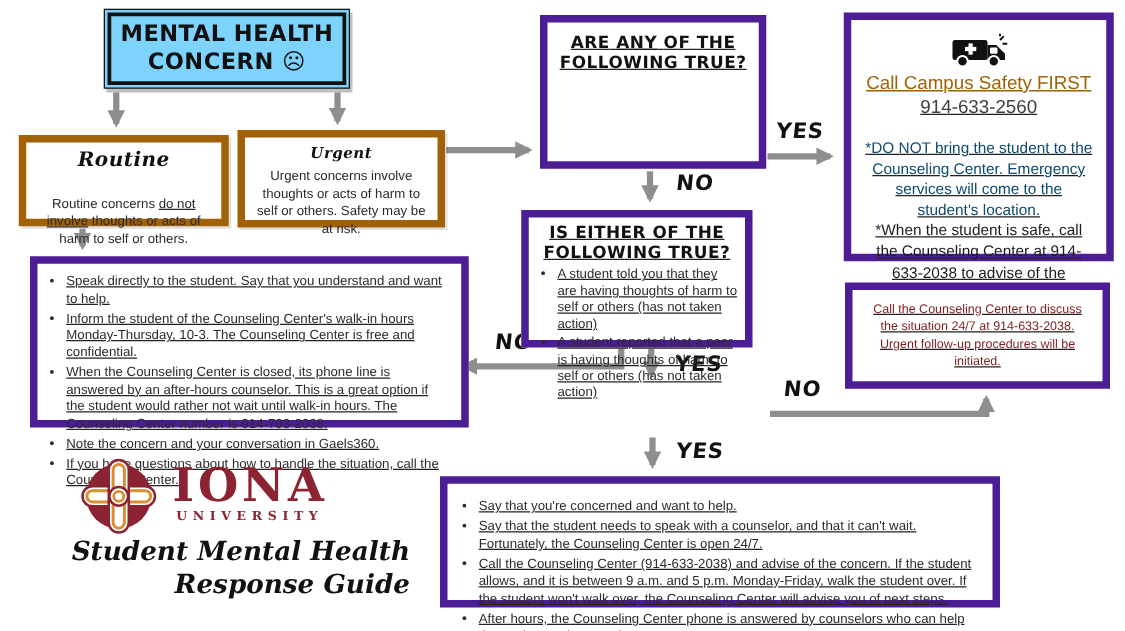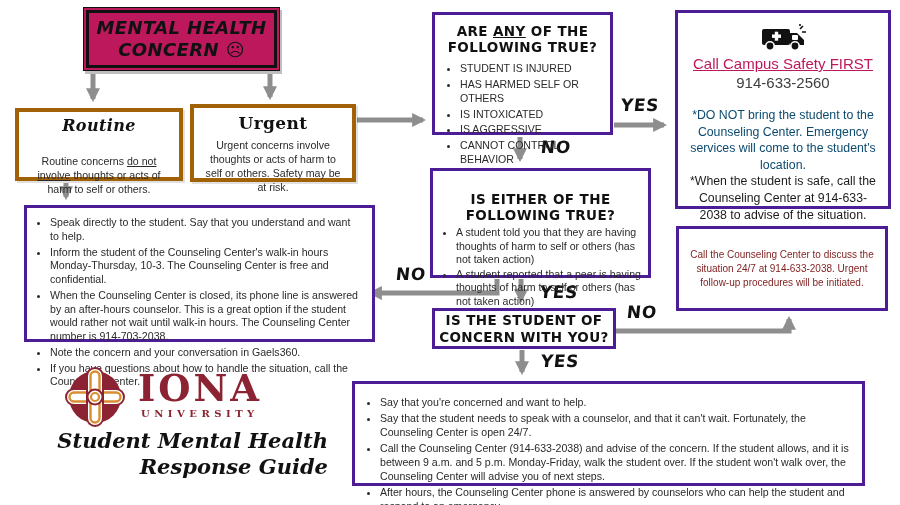--- a/index.html
+++ b/index.html
@@ -1,32 +1,32 @@
 <!DOCTYPE html>
 <html><head>
 <meta charset="utf-8">
 <style>
   html,body{margin:0;padding:0;background:#fff;}
   #canvas{position:relative;width:900px;height:505px;background:#fff;overflow:hidden;
           font-family:"Liberation Sans",sans-serif;color:#222;}
   .abs{position:absolute;box-sizing:border-box;}
-  .box{background:#fff;border:4px solid #a16207;box-shadow:2px 2px 0 rgba(0,0,0,0.12);}
-  .plainbox{background:#fff;border:3px solid #4c1d95;}
+  .box{background:#fff;border:6px solid #a16207;box-shadow:2px 2px 0 rgba(0,0,0,0.12);}
+  .plainbox{background:#fff;border:6px solid #4c1d95;text-decoration:underline;}
   .hand{font-family:"DejaVu Sans",sans-serif;font-weight:700;letter-spacing:.6px;color:#111;}
   .skew{display:inline-block;transform:skewX(-6deg);}
   .hand-title{font-family:"DejaVu Sans",sans-serif;font-weight:700;letter-spacing:.4px;
               text-align:center;color:#111;line-height:1.2;}
   .u{text-decoration:underline;}
   .body-txt{font-size:10.6px;line-height:1.3;color:#2a2a2a;}
   ul.blist{margin:0;padding-left:17px;list-style:disc;}
   ul.blist li{margin:0 0 2px 0;}
   .flow-label{font-size:17px;position:absolute;}
   .centered{text-align:center;}
   
-  #top-box{border:1.5px solid #111;padding:2px;background:#be185d;box-shadow:2px 3px 0 rgba(0,0,0,0.25);font-style:italic;}
+  #top-box{border:1.5px solid #111;padding:2px;background:#7dd3fc;box-shadow:2px 3px 0 rgba(0,0,0,0.25);}
   #top-box-inner{border:3px solid #111;width:100%;height:100%;box-sizing:border-box;
                  display:flex;flex-direction:column;justify-content:center;align-items:center;}
   .logo-word{font-family:"DejaVu Serif",serif;font-weight:700;}
   .script{font-family:"DejaVu Serif",serif;font-style:italic;font-weight:700;color:#111;text-align:right;}
   svg{display:block;}
 </style>
 </head>
 <body>
 
 <div id="canvas">
@@ -71,87 +71,77 @@
   <div class="abs box" style="left:15px;top:108px;width:168px;height:73px;padding:4px 8px;">
     <div class="hand-title" style="font-size:16px;font-family:'DejaVu Serif',serif;font-style:italic;">Routine</div>
     <div class="body-txt centered" style="margin-top:20px;">
       <span>Routine concerns</span>
       <span class="u">do not involve</span>
       <span>thoughts or acts of harm to self or others.</span>
     </div>
   </div>
 
   <div class="abs box" style="left:190px;top:104px;width:166px;height:78px;padding:5px 8px;">
-    <div class="hand-title" style="font-size:17px;font-family:'DejaVu Serif',serif;">Urgent</div>
+    <div class="hand-title" style="font-size:12px;font-family:'DejaVu Serif',serif;font-style:italic;">Urgent</div>
     <div class="body-txt centered" style="margin-top:6px;">Urgent concerns involve thoughts or acts of harm to self or others. Safety may be at risk.</div>
   </div>
 
   <div class="abs plainbox" style="left:24px;top:205px;width:351px;height:137px;padding:8px 10px 6px 6px;">
     <ul class="blist body-txt">
         <li>Speak directly to the student. Say that you understand and want to help.</li>
         <li>Inform the student of the Counseling Center's walk-in hours Monday-Thursday, 10-3. The Counseling Center is free and confidential.</li>
         <li>When the Counseling Center is closed, its phone line is answered by an after-hours counselor. This is a great option if the student would rather not wait until walk-in hours. The Counseling Center number is 914-703-2038.</li>
         <li>Note the concern and your conversation in Gaels360.</li>
         <li>If you have questions about how to handle the situation, call the Counseling Center.</li>
       </ul>
   </div>
 
   <div class="abs plainbox" style="left:432px;top:12px;width:181px;height:123px;padding:8px 8px 4px 8px;">
     <div class="hand-title" style="font-size:13.5px;">
       <span>ARE</span>
       <span class="u">ANY</span>
       <span>OF THE FOLLOWING TRUE?</span>
     </div>
-    <ul class="blist body-txt" style="margin-top:7px;">
-        <li>STUDENT IS INJURED</li>
-        <li>HAS HARMED SELF OR OTHERS</li>
-        <li>IS INTOXICATED</li>
-        <li>IS AGGRESSIVE</li>
-        <li>CANNOT CONTROL BEHAVIOR</li>
-      </ul>
   </div>
 
-  <div class="abs plainbox" style="left:430px;top:168px;width:221px;height:110px;padding:20px 6px 4px 6px;">
+  <div class="abs plainbox" style="left:417px;top:168px;width:185px;height:110px;padding:4px 6px 4px 6px;">
     <div class="hand-title" style="font-size:13.5px;">IS EITHER OF THE FOLLOWING TRUE?</div>
     <ul class="blist body-txt" style="margin-top:3px;line-height:1.25;">
         <li>A student told you that they are having thoughts of harm to self or others (has not taken action)</li>
         <li>A student reported that a peer is having thoughts of harm to self or others (has not taken action)</li>
       </ul>
   </div>
 
-  <div class="abs plainbox" style="left:432px;top:308px;width:184px;height:41px;display:flex;align-items:center;justify-content:center;">
-    <div class="hand-title" style="font-size:13.5px;">IS THE STUDENT OF CONCERN WITH YOU?</div>
-  </div>
 
   <div class="abs plainbox centered" style="left:675px;top:10px;width:216px;height:199px;padding:8px 10px;">
     <svg width="46" height="32" viewBox="0 0 46 32" style="margin:0 auto;">
       <g stroke="#111" stroke-width="1.6" fill="none">
         <path d="M40 5 l3 -3 M42 8 h4 M40 2 v-2" transform="translate(0,3)"></path>
       </g>
       <rect x="2" y="8" width="28" height="16" rx="2" fill="#111"></rect>
       <path d="M30 12 h7 l7 7 v5 h-14 z" fill="#111"></path>
       <rect x="32" y="14" width="6" height="5" rx="1" fill="#fff"></rect>
       <rect x="12" y="13.5" width="9" height="3.4" fill="#fff"></rect>
       <rect x="14.8" y="10.7" width="3.4" height="9" fill="#fff"></rect>
       <circle cx="10" cy="25" r="4.2" fill="#111" stroke="#fff" stroke-width="1.6"></circle>
       <circle cx="35" cy="25" r="4.2" fill="#111" stroke="#fff" stroke-width="1.6"></circle>
     </svg>
-    <div style="font-size:15px;margin-top:2px;color:#be185d;">
+    <div style="font-size:15px;margin-top:2px;color:#a16207;">
       <span class="u">Call Campus Safety FIRST</span>
     </div>
     <div style="font-size:15px;color:#404040;margin-top:2px;">914-633-2560</div>
     <div style="font-size:12.3px;line-height:1.35;margin-top:16px;color:#0c4a6e;">*DO NOT bring the student to the Counseling Center. Emergency services will come to the student's location.</div>
     <div style="font-size:12.3px;line-height:1.35;color:#1c1c1c;">*When the student is safe, call the Counseling Center at 914-633-2038 to advise of the situation.</div>
   </div>
 
   <div class="abs plainbox centered" style="left:676px;top:226px;width:212px;height:85px;padding:8px 10px;display:flex;align-items:center;">
     <div style="font-size:10px;line-height:1.4;color:#7f1d1d;width:100%;">Call the Counseling Center to discuss the situation 24/7 at 914-633-2038. Urgent follow-up procedures will be initiated.</div>
   </div>
 
-  <div class="abs plainbox" style="left:352px;top:381px;width:513px;height:105px;padding:12px 12px 6px 8px;">
+  <div class="abs plainbox" style="left:352px;top:381px;width:448px;height:105px;padding:12px 12px 6px 8px;">
     <ul class="blist body-txt" style="line-height:1.32;">
         <li>Say that you're concerned and want to help.</li>
         <li>Say that the student needs to speak with a counselor, and that it can't wait. Fortunately, the Counseling Center is open 24/7.</li>
         <li>Call the Counseling Center (914-633-2038) and advise of the concern. If the student allows, and it is between 9 a.m. and 5 p.m. Monday-Friday, walk the student over. If the student won't walk over, the Counseling Center will advise you of next steps.</li>
         <li>After hours, the Counseling Center phone is answered by counselors who can help the student and respond to an emergency.</li>
       </ul>
   </div>
 
   <svg class="abs" width="66" height="62" viewBox="0 0 66 62" style="left:62px;top:366px;">
     <circle cx="33" cy="31" r="26" fill="#8C2332"></circle>

